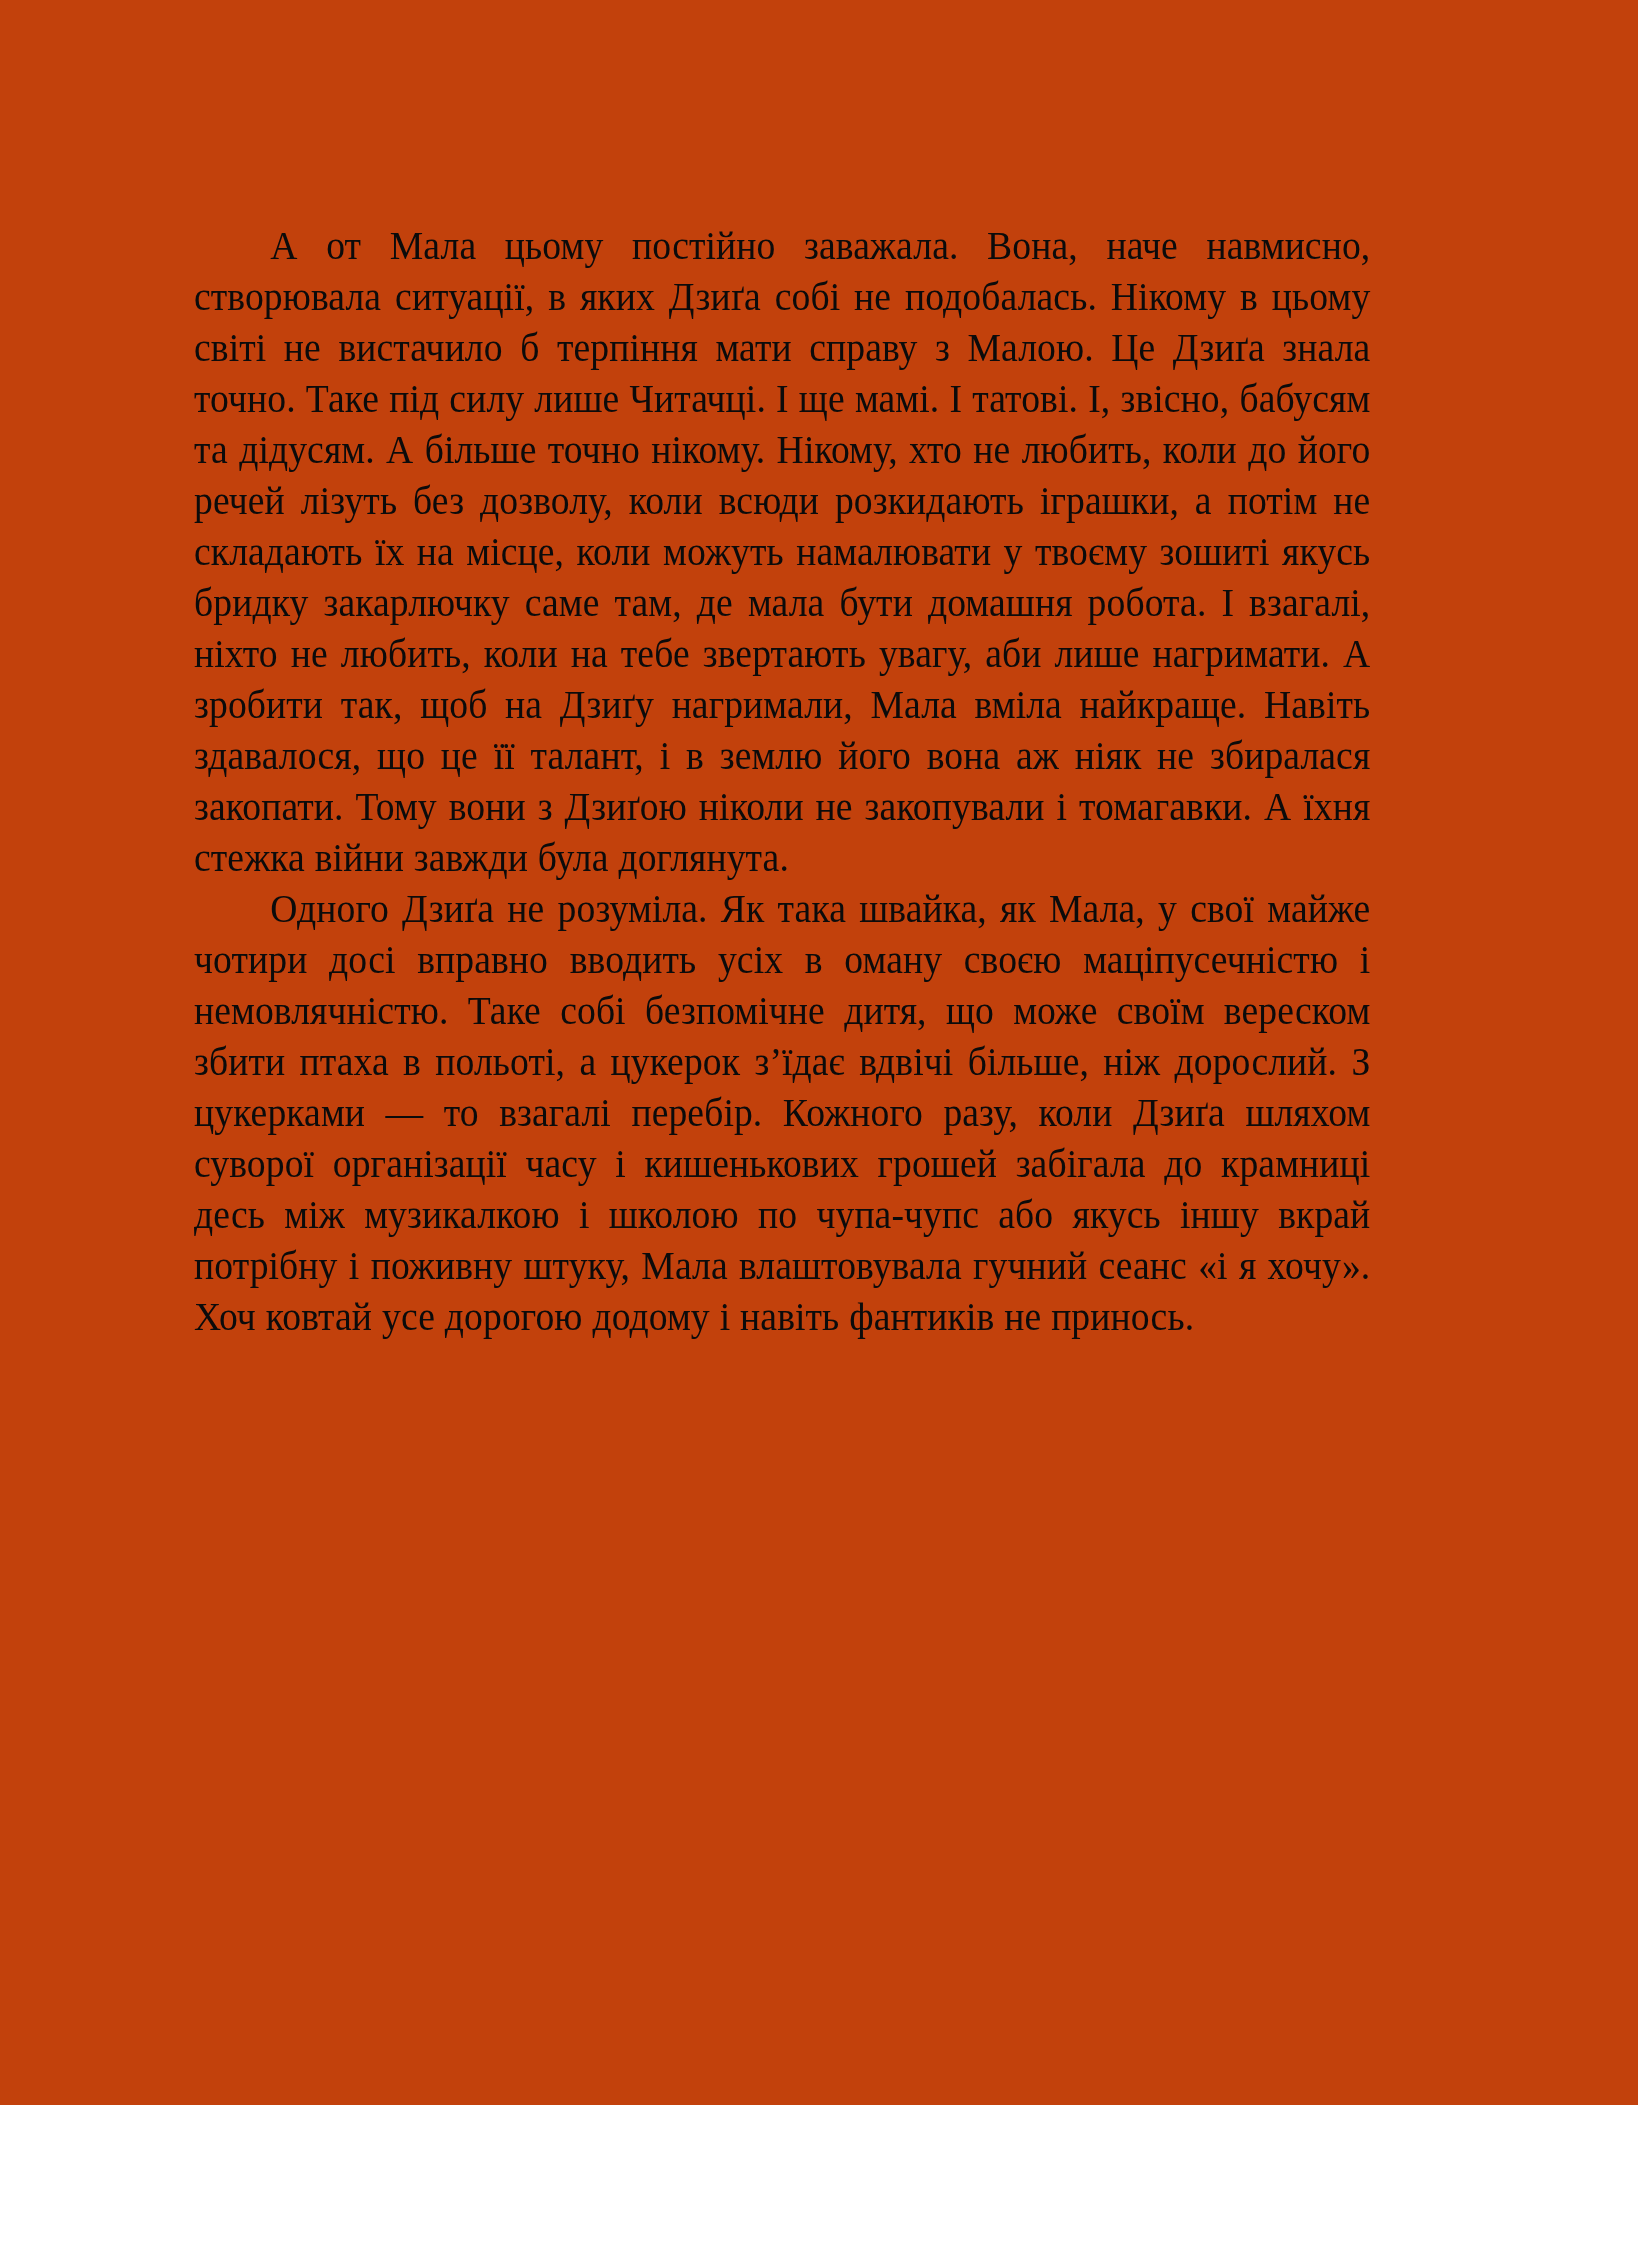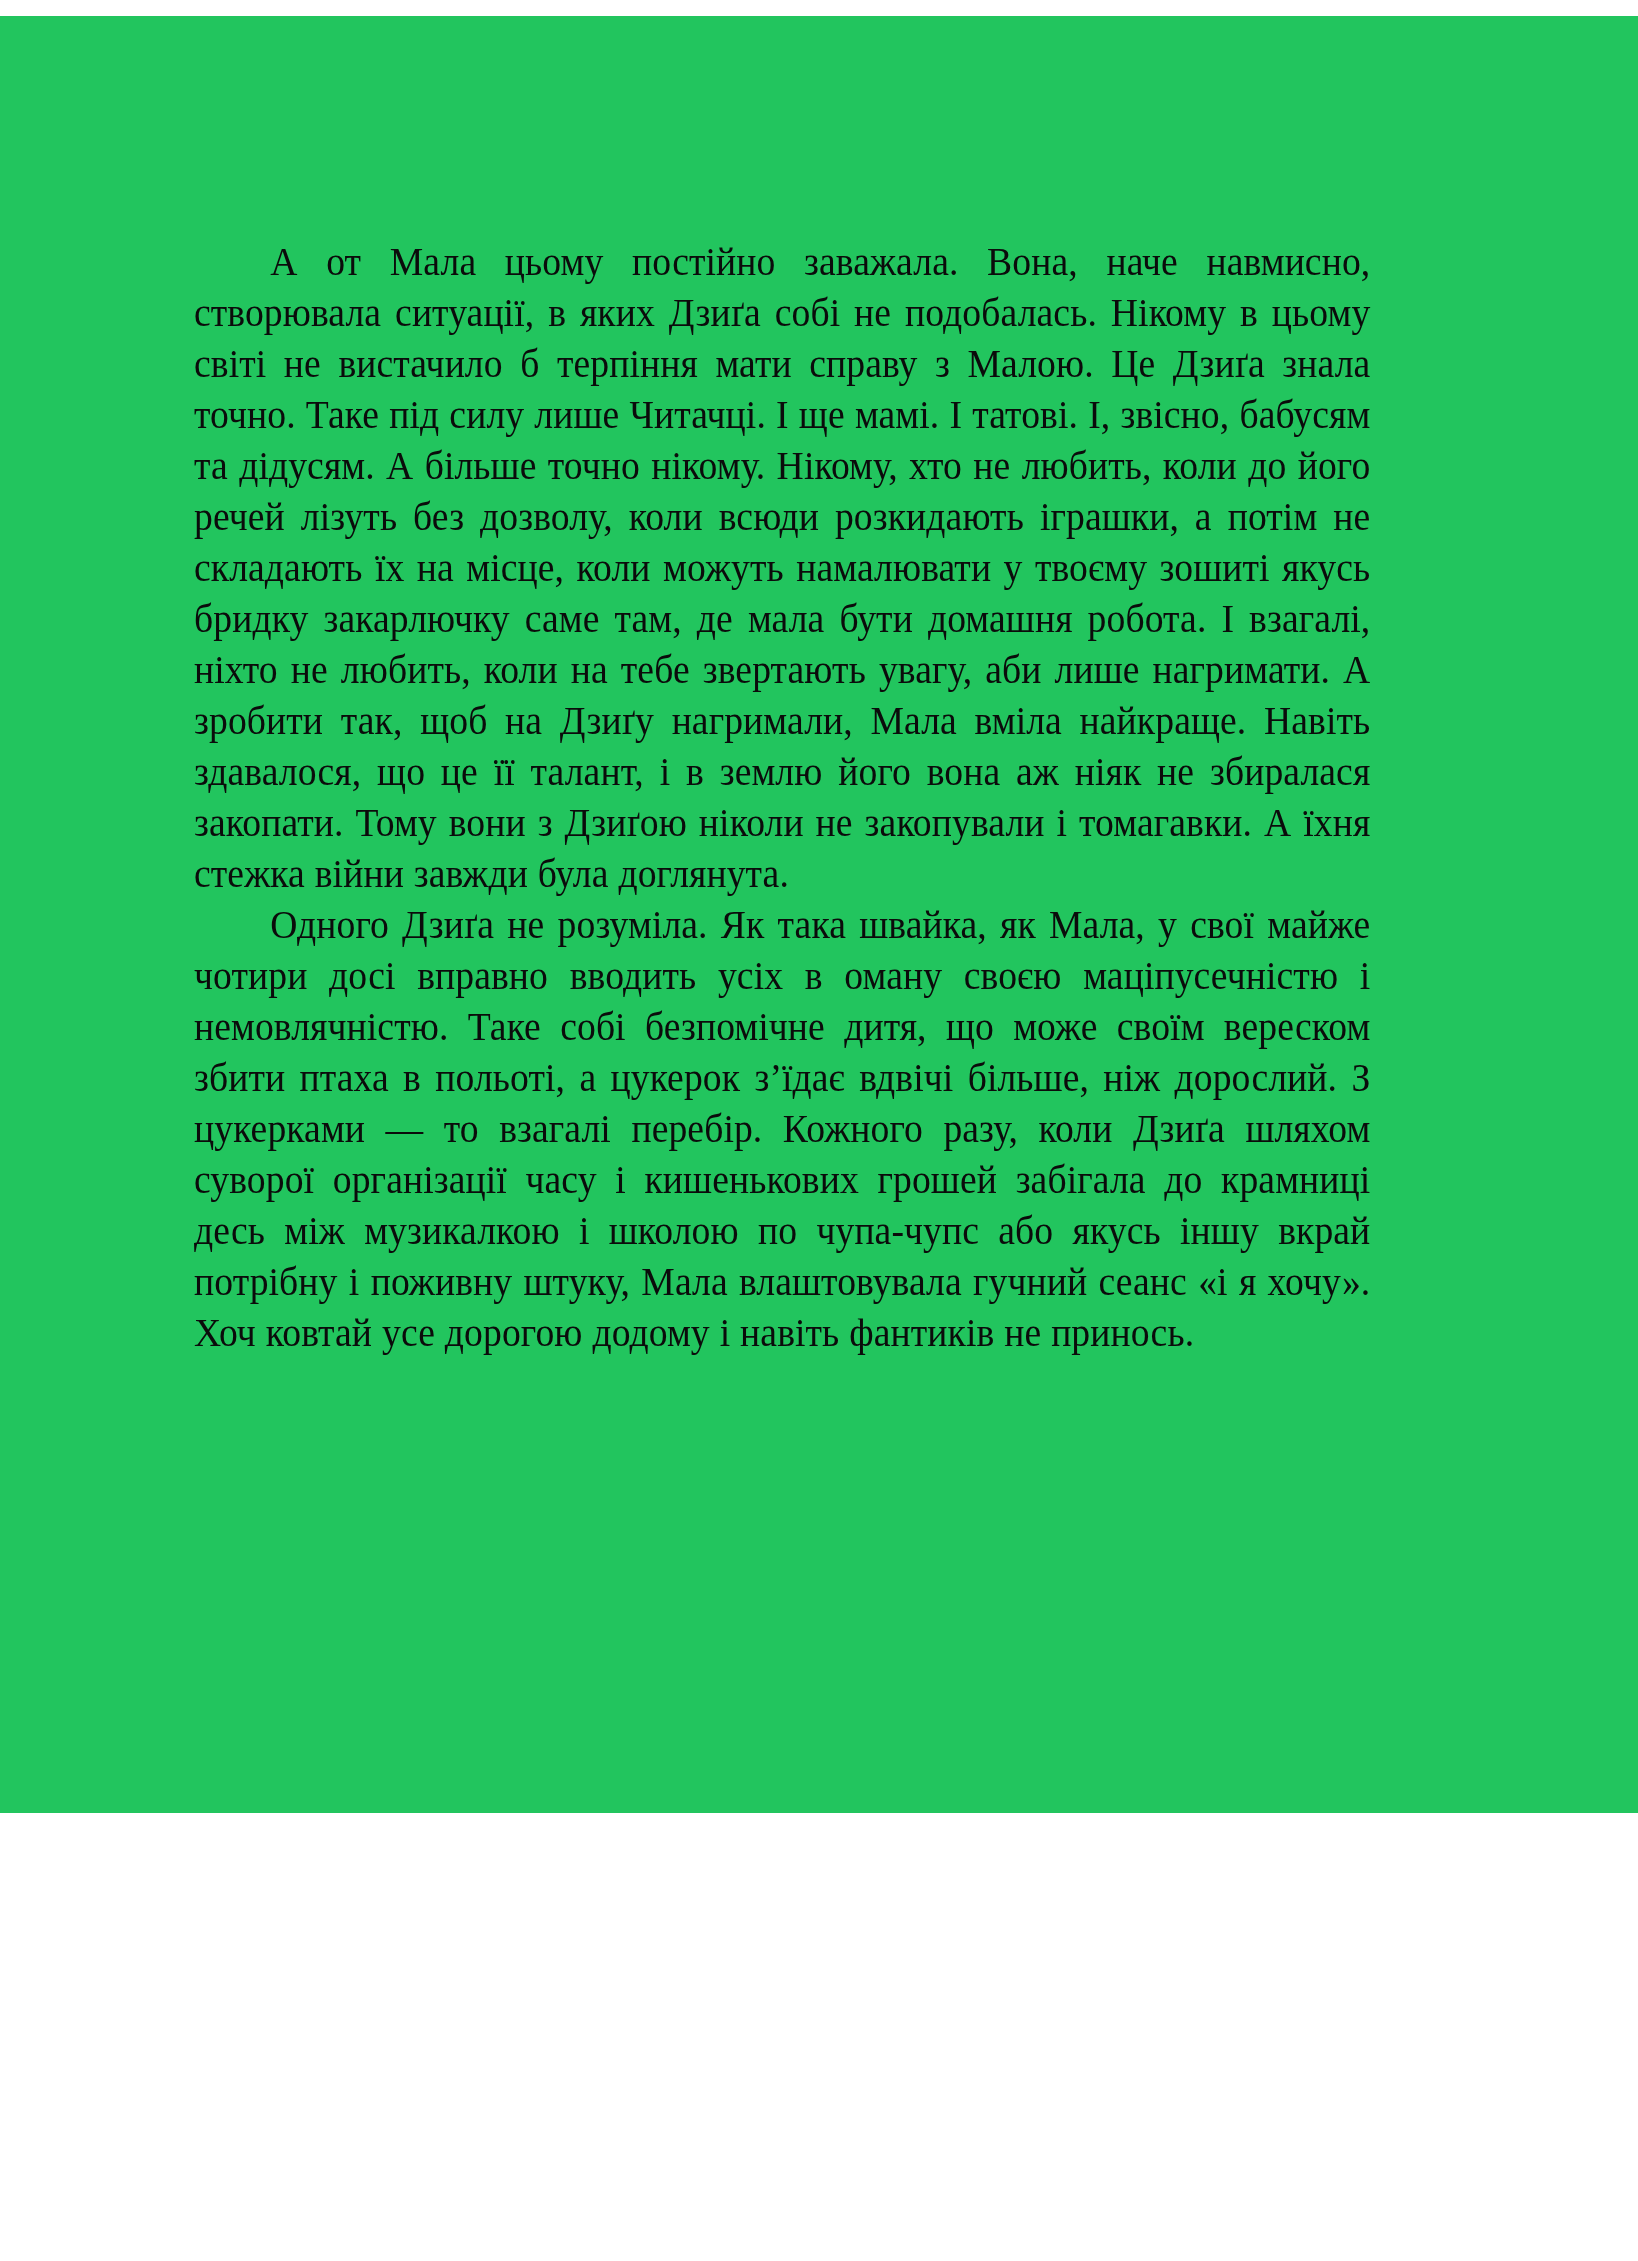--- a/index.html
+++ b/index.html
@@ -5,23 +5,23 @@
 <style>
   html, body {
     margin: 0;
     padding: 0;
     background: #ffffff;
   }
 
   .page {
     position: relative;
     width: 1639px;
-    height: 1797px;
-    margin: 16px auto;
-    background: #22c55e;
+    height: 2105px;
+    margin: 0 auto;
+    background: #c2410c;
     box-sizing: border-box;
     overflow: hidden;
   }
 
   .text-block {
     position: absolute;
     left: 194px;
     top: 220px;
     width: 1219px;
   }

